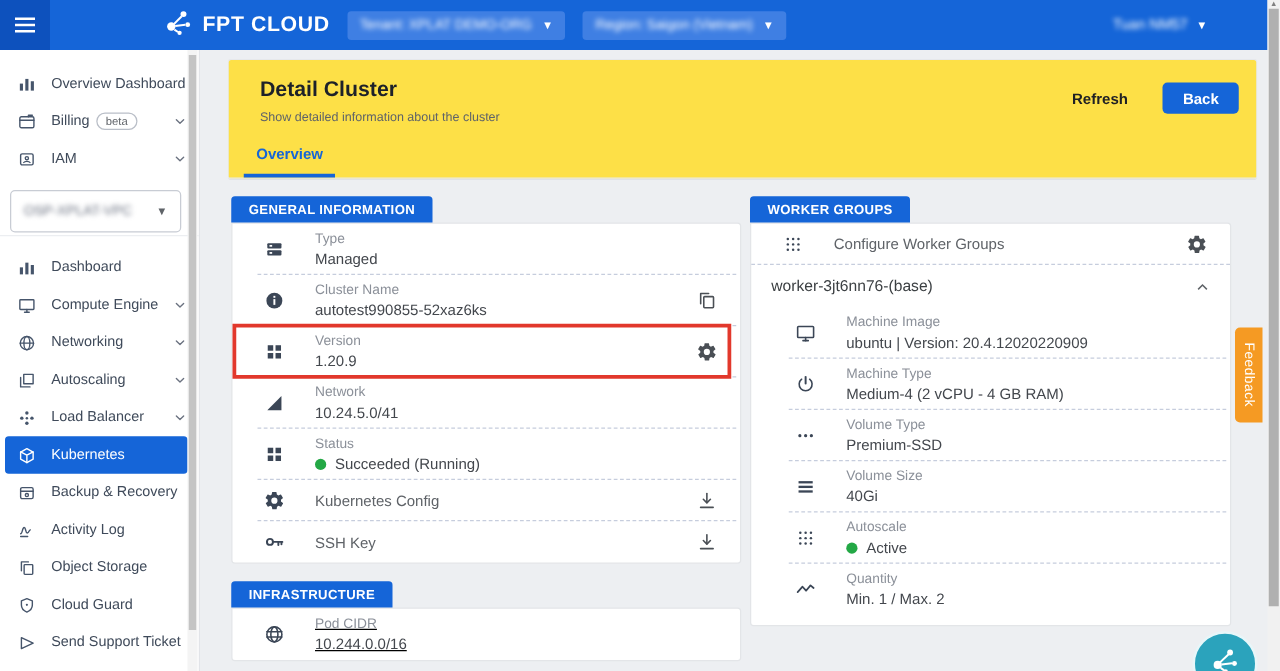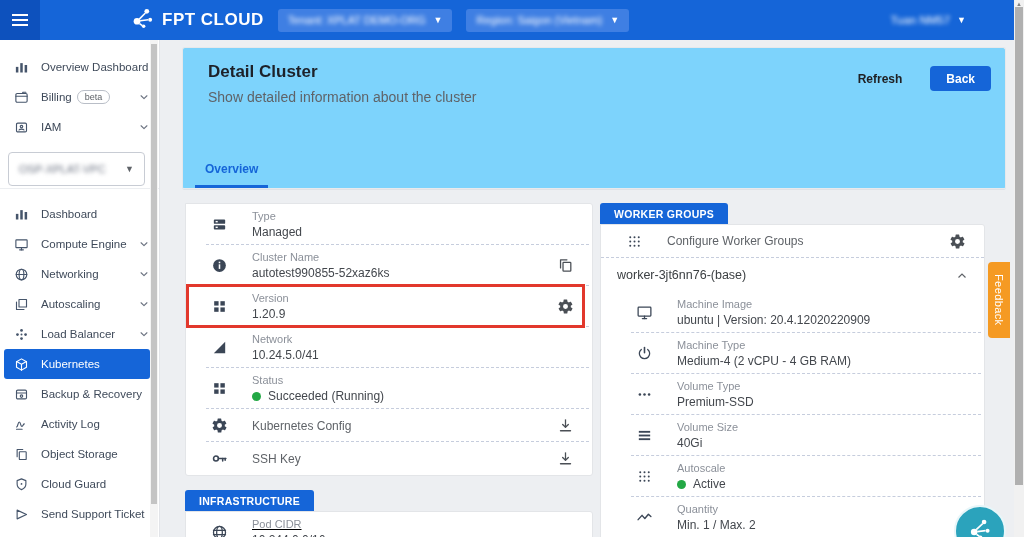--- a/index.html
+++ b/index.html
@@ -56,33 +56,33 @@
   .beta { border:1px solid #b9bec7; border-radius:9px; font-size:9px; color:#5f6368;
     padding:1px 7px; margin-left:5px; }
   .vpc-select { margin:10px 14px 2px 8px; height:34px; border:1px solid #c8ccd4;
     border-radius:4px; display:flex; align-items:center; padding:0 10px; cursor:pointer; }
   .vpc-select .v-lbl { font-size:11px; color:#6a7180; }
   .vpc-select .caret { color:#5f6368; margin-left:auto; }
   .side-group-main { padding-top:10px; }
 
   
   .main { position:absolute; left:160px; top:40px; width:854px; height:497px; }
-  .head-card { margin:7px 8px 0 22px; background:#7dd3fc; border:1px solid #e6e8eb;
+  .head-card { margin:7px 8px 0 22px; background:#fde047; border:1px solid #e6e8eb;
     border-bottom:1px solid #e0e2e6; border-radius:3px; padding-top:14px; }
   .head-row { display:flex; align-items:flex-start; padding:0 14px 0 25px; }
   .page-title { font-size:17px; font-weight:700; color:#1d2129; }
-  .page-sub { font-size:14px; color:#5f6368; margin-top:7px; }
+  .page-sub { font-size:10px; color:#5f6368; margin-top:7px; }
   .head-actions { margin-left:auto; display:flex; align-items:center; gap:28px; margin-top:4px; }
   .refresh-btn { font-size:12px; color:#202124; font-weight:600; cursor:pointer; }
   .back-btn { background:#1565d8; color:#fff; border:none; font-size:12px; font-weight:600;
     height:25px; padding:0 16px; border-radius:4px; cursor:pointer;
     font-family:"Liberation Sans", sans-serif; }
   .tab-row { margin-top:16px; border-bottom:1px solid #e8eaed; display:flex; }
   .tab { margin-left:12px; padding:0 10px 9px; font-size:12px; font-weight:700;
-    color:#1565d8; border-bottom:3px solid #1565d8; cursor:pointer;margin-top:41px; }
+    color:#1565d8; border-bottom:3px solid #1565d8; cursor:pointer; }
 
   .cols { display:flex; gap:7px; margin:13px 0 0 25px; align-items:flex-start; }
   .col-l { width:408px; }
   .col-r { width:385px; }
   .panel-tab { display:inline-block; background:#1565d8; color:#fff; font-size:10.5px;
     font-weight:700; letter-spacing:.3px; padding:5px 14px 4px; border-radius:3px 3px 0 0; }
   .panel { background:#fff; border:1px solid #e3e5e8; border-radius:0 3px 3px 3px; }
   .mt { margin-top:14px;text-decoration:underline; }
 
   .row { display:flex; align-items:center; position:relative; padding:6px 7px 6px 0;
@@ -370,20 +370,21 @@
       </div>
     </div>
     <div class="tab-row">
       <div class="tab">Overview</div>
     </div>
   </div>
 
   <div class="cols">
 
     <div class="col-l">
+      <span class="panel-tab">GENERAL INFORMATION</span>
       <div class="panel" id="gi-panel">
           <div class="row">
             <span class="r-ico">
               <svg viewBox="0 0 24 24" fill="none" stroke="currentColor" stroke-width="1.8" stroke-linecap="round" stroke-linejoin="round">
                 <g fill="currentColor" stroke="none">
                   <rect x="4" y="5" width="16" height="6" rx="1.2"></rect>
                   <rect x="4" y="13" width="16" height="6" rx="1.2"></rect>
                   <rect x="6.5" y="7" width="3" height="2" fill="#fff"></rect>
                   <rect x="6.5" y="15" width="3" height="2" fill="#fff"></rect>
                 </g>

